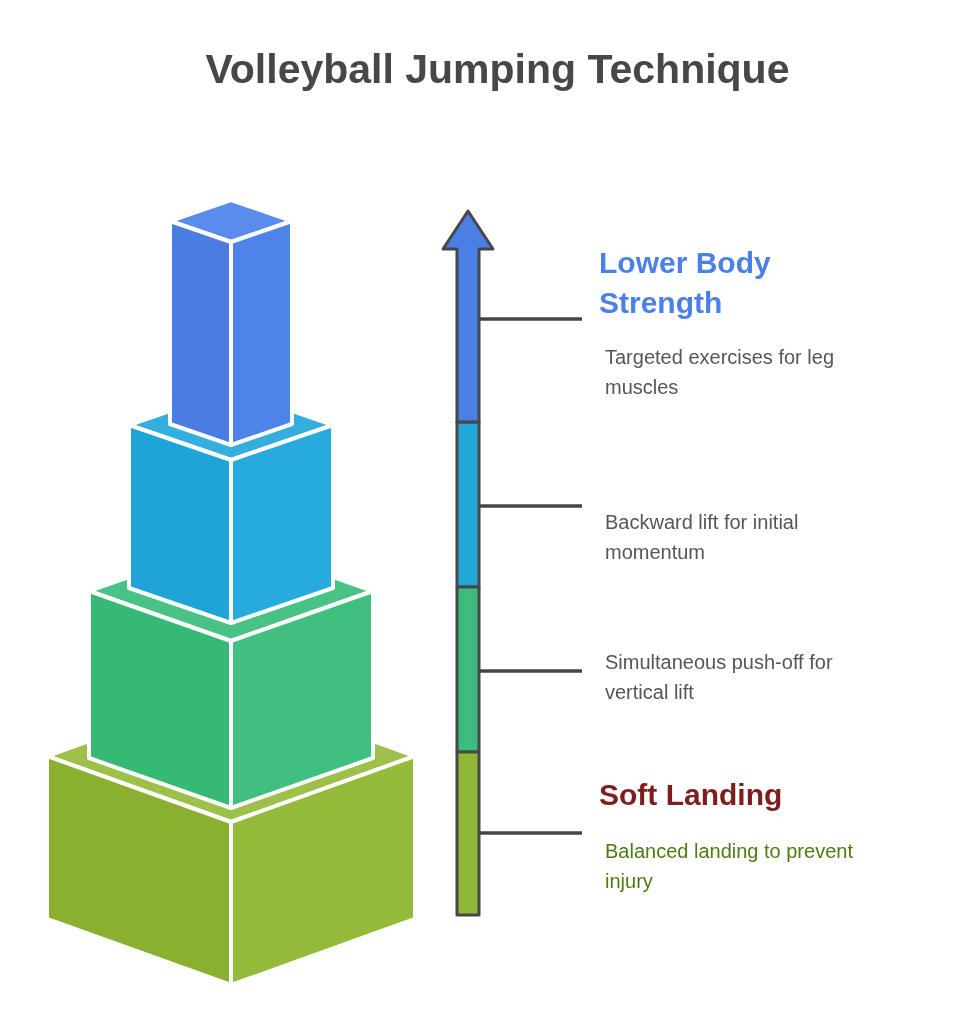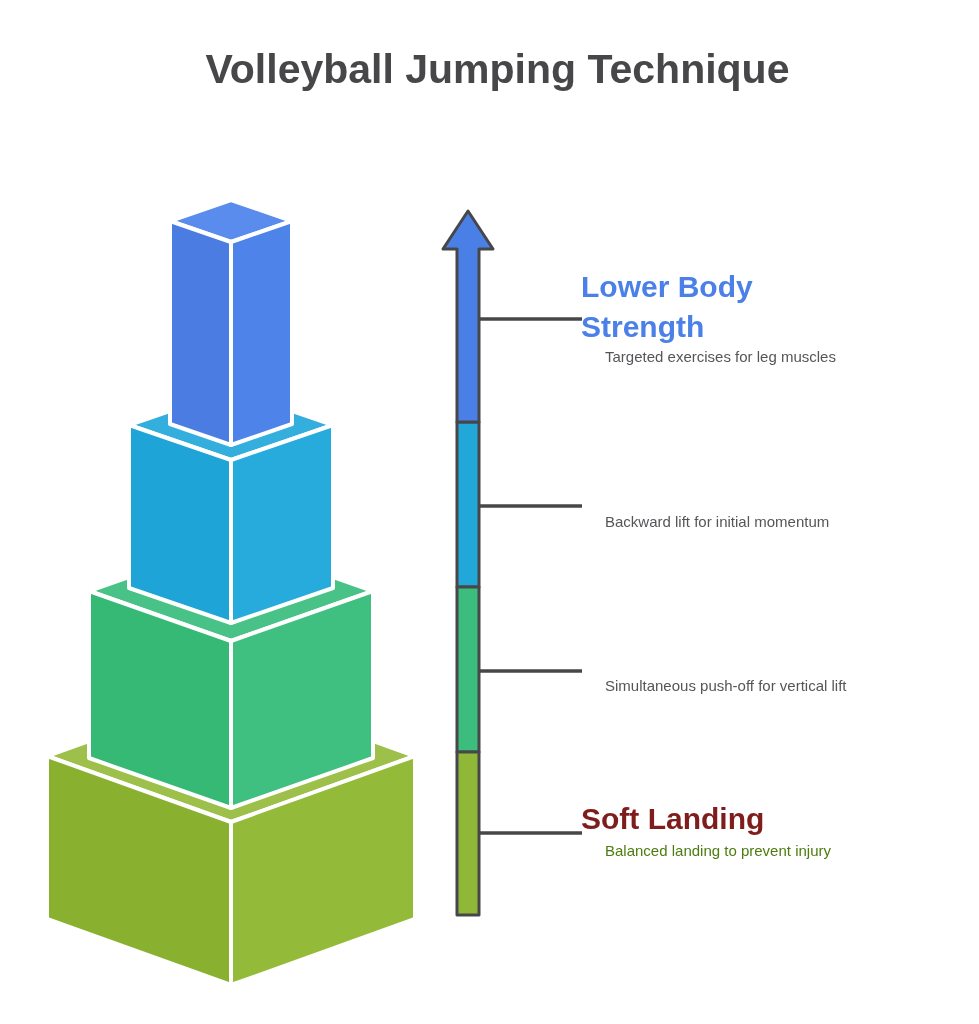--- a/index.html
+++ b/index.html
@@ -38,32 +38,31 @@
     stroke: #47474a;
     stroke-width: 3;
     stroke-linejoin: round;
   }
   .tick {
     stroke: #47474a;
     stroke-width: 3.5;
   }
   .stage-label {
     position: absolute;
-    left: 581px;
+    left: 599px;
     max-width: 240px;
     font-size: 30px;
     font-weight: 700;
     line-height: 40px;
-    margin-top: 24px;
   }
   .stage-desc {
     position: absolute;
     left: 605px;
     max-width: 288px;
-    font-size: 15px;
+    font-size: 20px;
     font-weight: 400;
     line-height: 30px;
   }
 </style>
 </head>
 <body>
 
 <div class="canvas">
 
   <h1 class="title" style="color: rgb(71, 71, 73);">Volleyball Jumping Technique</h1>
@@ -103,18 +102,18 @@
       <polygon class="face" points="170,221 231,242 231,445 170,424" fill="#4a7ce2"></polygon>
       <polygon class="face" points="231,242 292,221 292,424 231,445" fill="#4e84ea"></polygon>
     </g>
   </svg>
 
   <div class="stage-label" style="top: 243px; color: rgb(74, 128, 232);">Lower Body Strength</div>
   <div class="stage-desc" style="top: 342px; color: rgb(86, 86, 90);">Targeted exercises for leg muscles</div>
 
   <div class="stage-desc" style="top: 507px; color: rgb(86, 86, 90);">Backward lift for initial momentum</div>
 
-  <div class="stage-desc" style="top: 671px; color: rgb(86, 86, 90);">Simultaneous push-off for vertical lift</div>
+  <div class="stage-desc" style="top: 647px; color: rgb(86, 86, 90);">Simultaneous push-off for vertical lift</div>
 
   <div class="stage-label" style="top: 775px; color: #7f1d1d;">Soft Landing</div>
   <div class="stage-desc" style="top: 836px; color: #4d7c0f;">Balanced landing to prevent injury</div>
 
 </div>
 
 </body></html>

